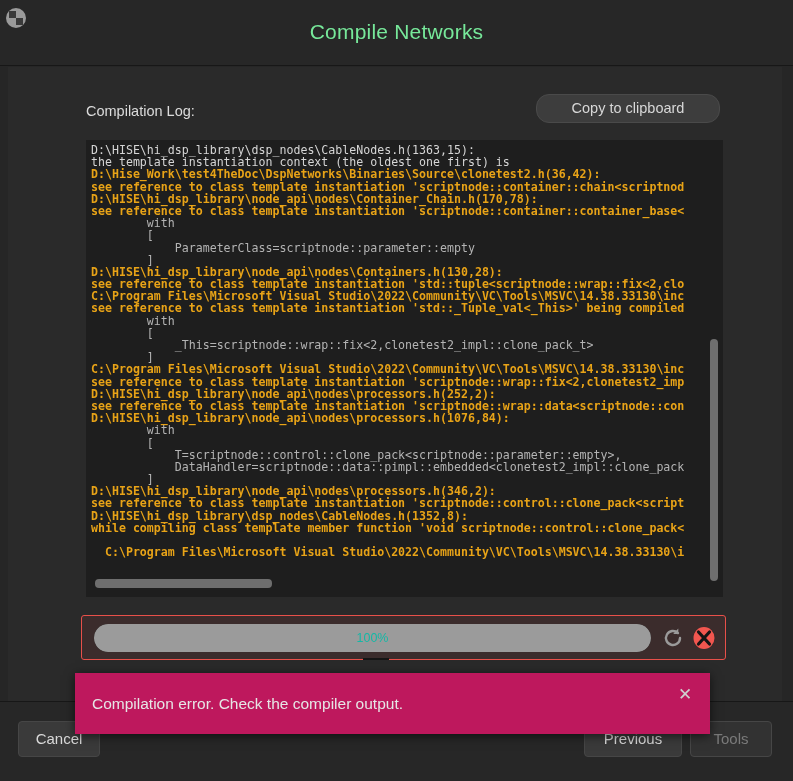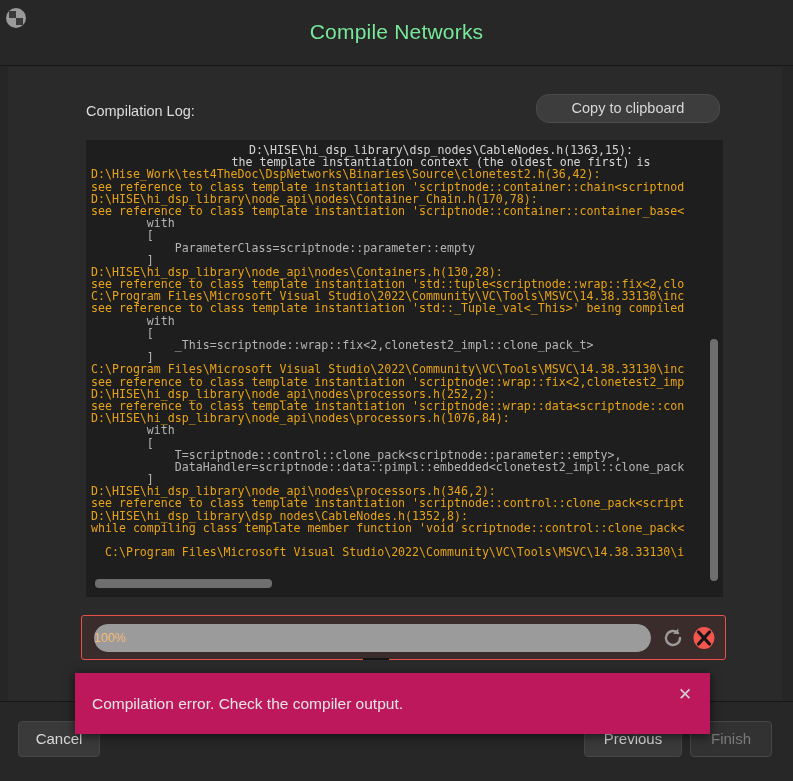--- a/index.html
+++ b/index.html
@@ -104,22 +104,22 @@
   .log-inner {
     position: absolute;
     left: 5px; top: 4px;
     width: 700px;
     white-space: pre;
     font-family: "DejaVu Sans Mono", "Liberation Mono", monospace;
     font-size: 11.6px;
     line-height: 12.2px;
   }
   .log-line { display: block; height: 12.2px; }
-  .c-white  { color: #d6d6d6; text-align: center; }
-  .c-orange { color: #e8a317; }
+  .c-white  { color: #d6d6d6; }
+  .c-orange { color: #e8a317; font-weight: bold; }
   .c-grey   { color: #b4b4b4; }
 
   
   .vscroll-track {
     position: absolute;
     right: 2px; top: 2px;
     width: 10px; height: 420px;
     background: transparent;
   }
   .vscroll-thumb {
@@ -168,22 +168,22 @@
     height: 28px;
     width: 100%;
     background: #9b9b9b;
     border-radius: 14px;
   }
   .progress-text {
     position: absolute;
     left: 0; top: 0;
     width: 557px; height: 28px;
     line-height: 28px;
-    text-align: left;
-    color: #fdba74;
+    text-align: center;
+    color: #14b8a6;
     font-size: 12.5px;
   }
   .progress-notch {
     position: absolute;
     left: 281px; top: 42px;
     width: 26px; height: 2px;
     background: #151515;
   }
   .refresh-icon {
     position: absolute;
@@ -295,21 +295,21 @@
           <ellipse cx="12" cy="12" rx="10.5" ry="11" fill="#f2564f"></ellipse>
           <path d="M6.5 6 L17.5 18 M17.5 6 L6.5 18" stroke="#151515" stroke-width="3.2" stroke-linecap="round"></path>
         </svg>
       </div>
     </div>
   </div>
 
   <div class="footer">
     <div class="btn btn-cancel">Cancel</div>
     <div class="btn btn-previous">Previous</div>
-    <div class="btn btn-finish">Finish</div>
+    <div class="btn btn-finish">Tools</div>
   </div>
 
   <div class="toast">
     <div class="toast-msg">Compilation error. Check the compiler output.</div>
     <div class="toast-close">✕</div>
   </div>
 
 </div>
 
 </body></html>

